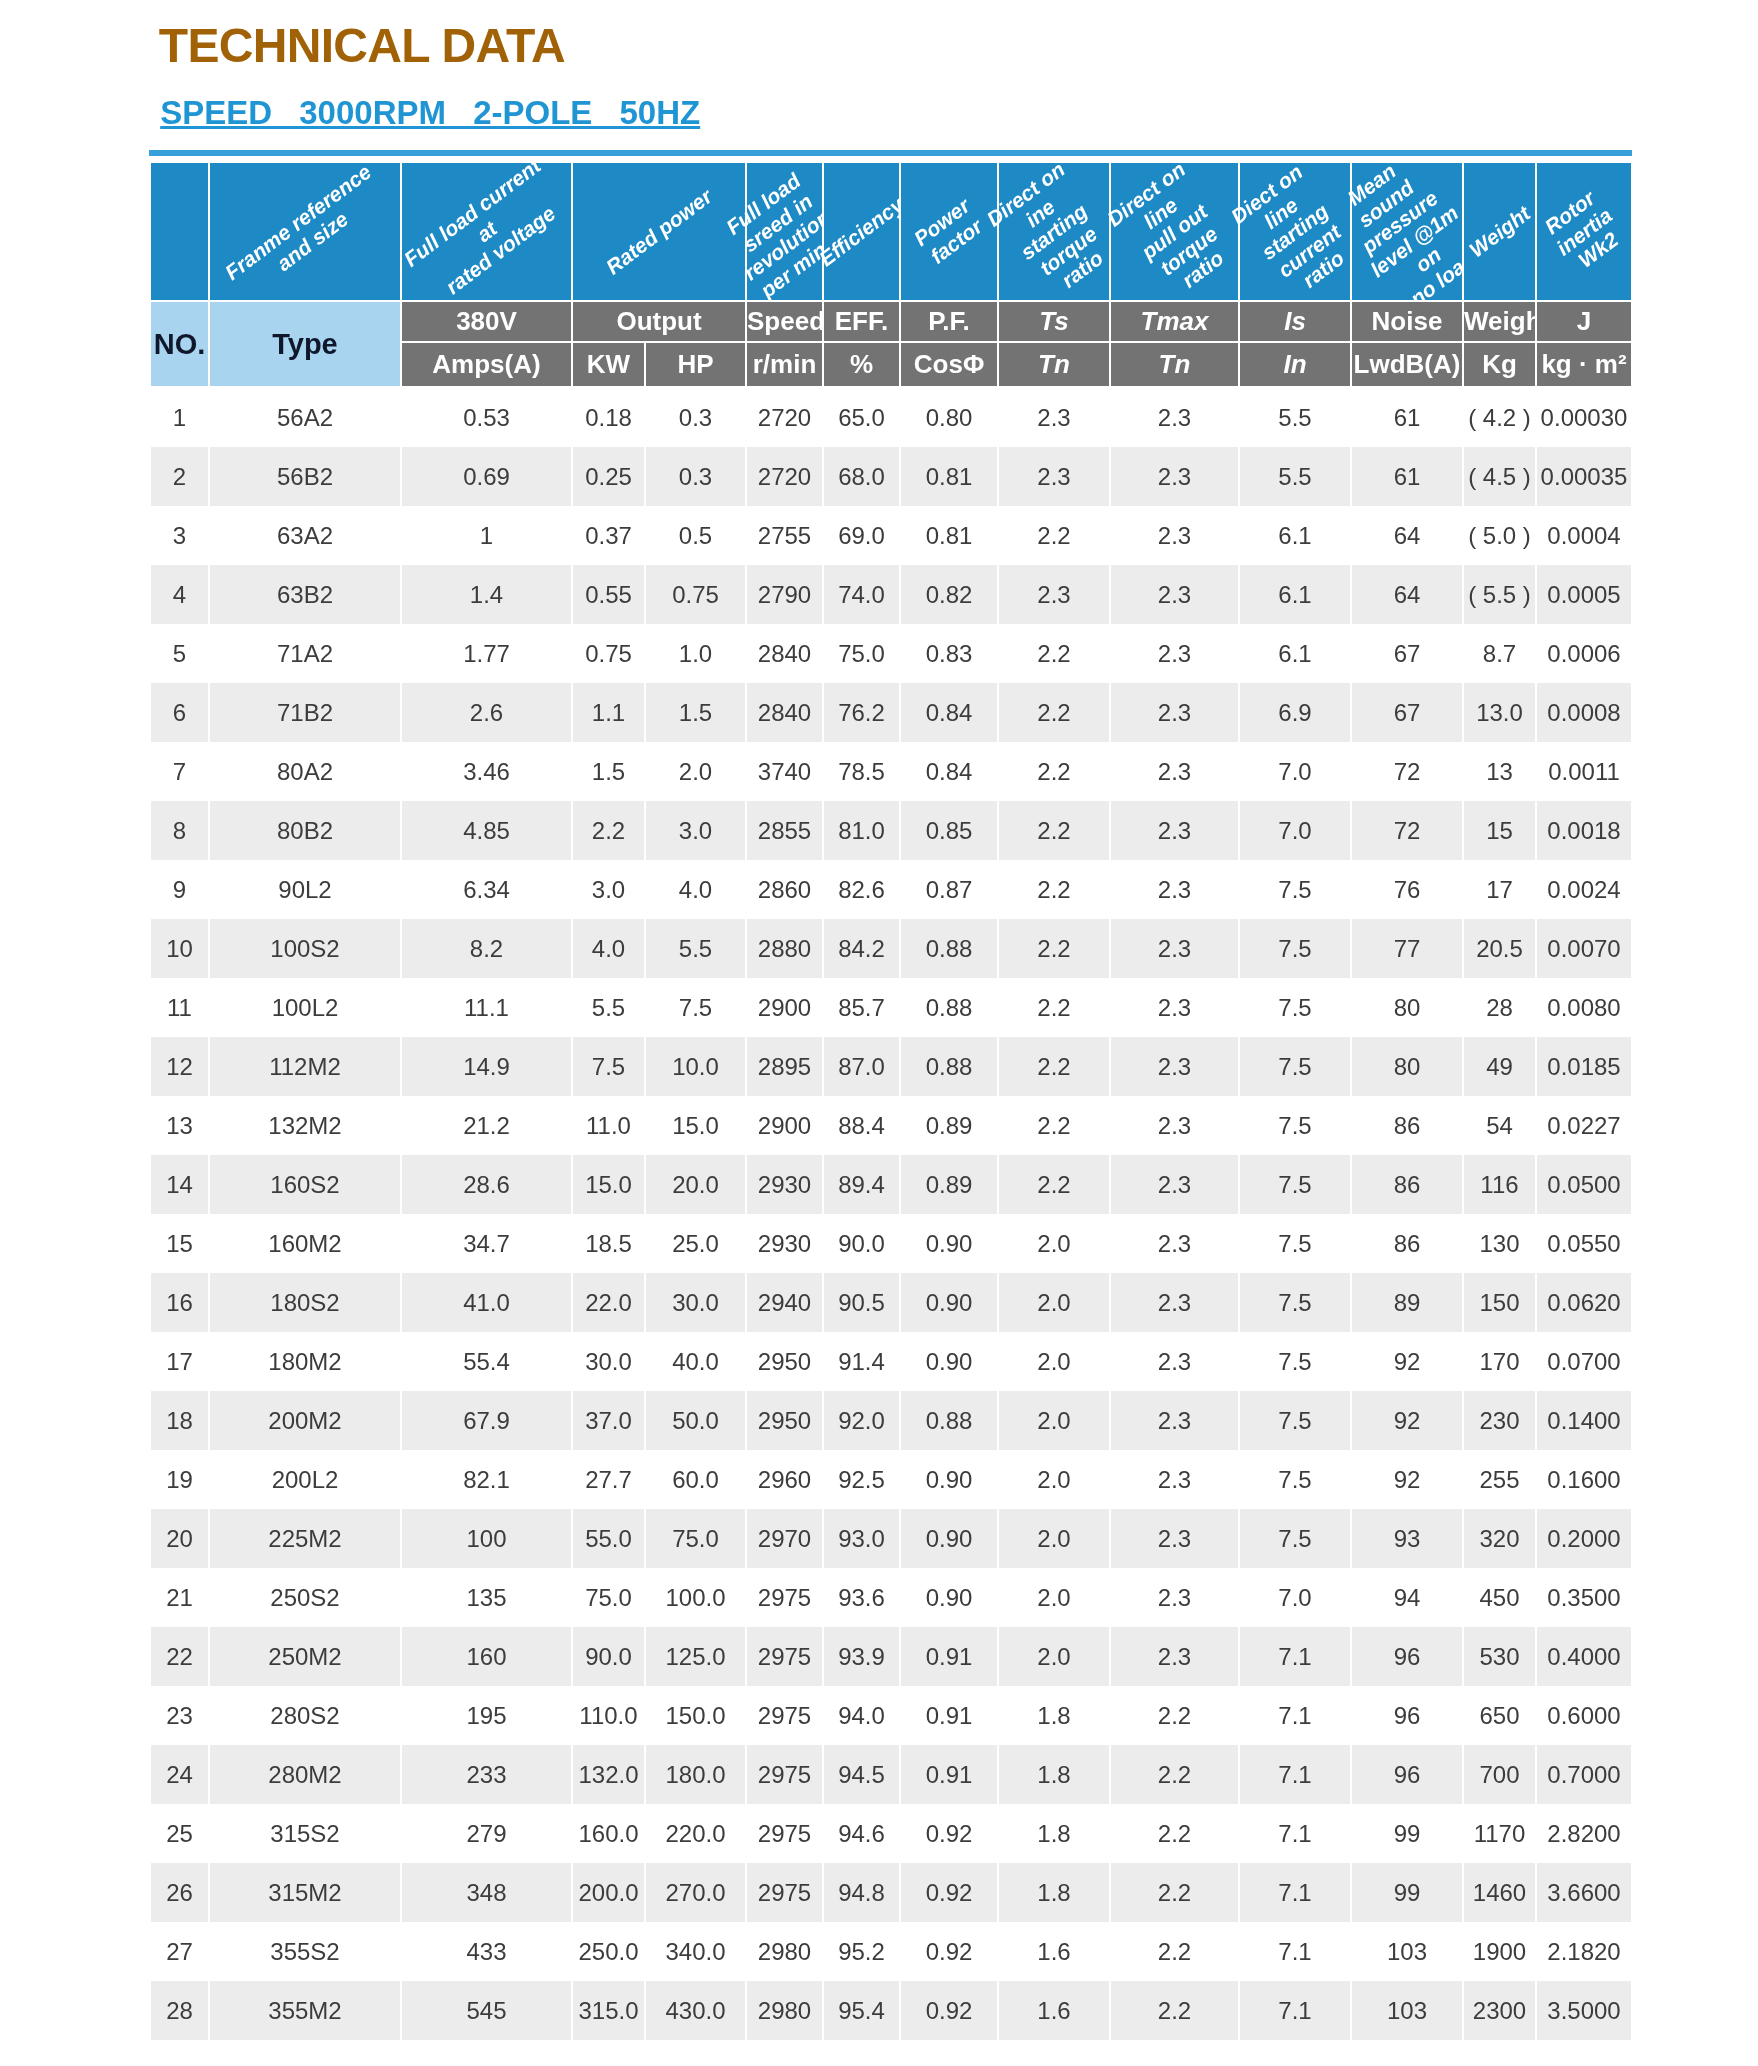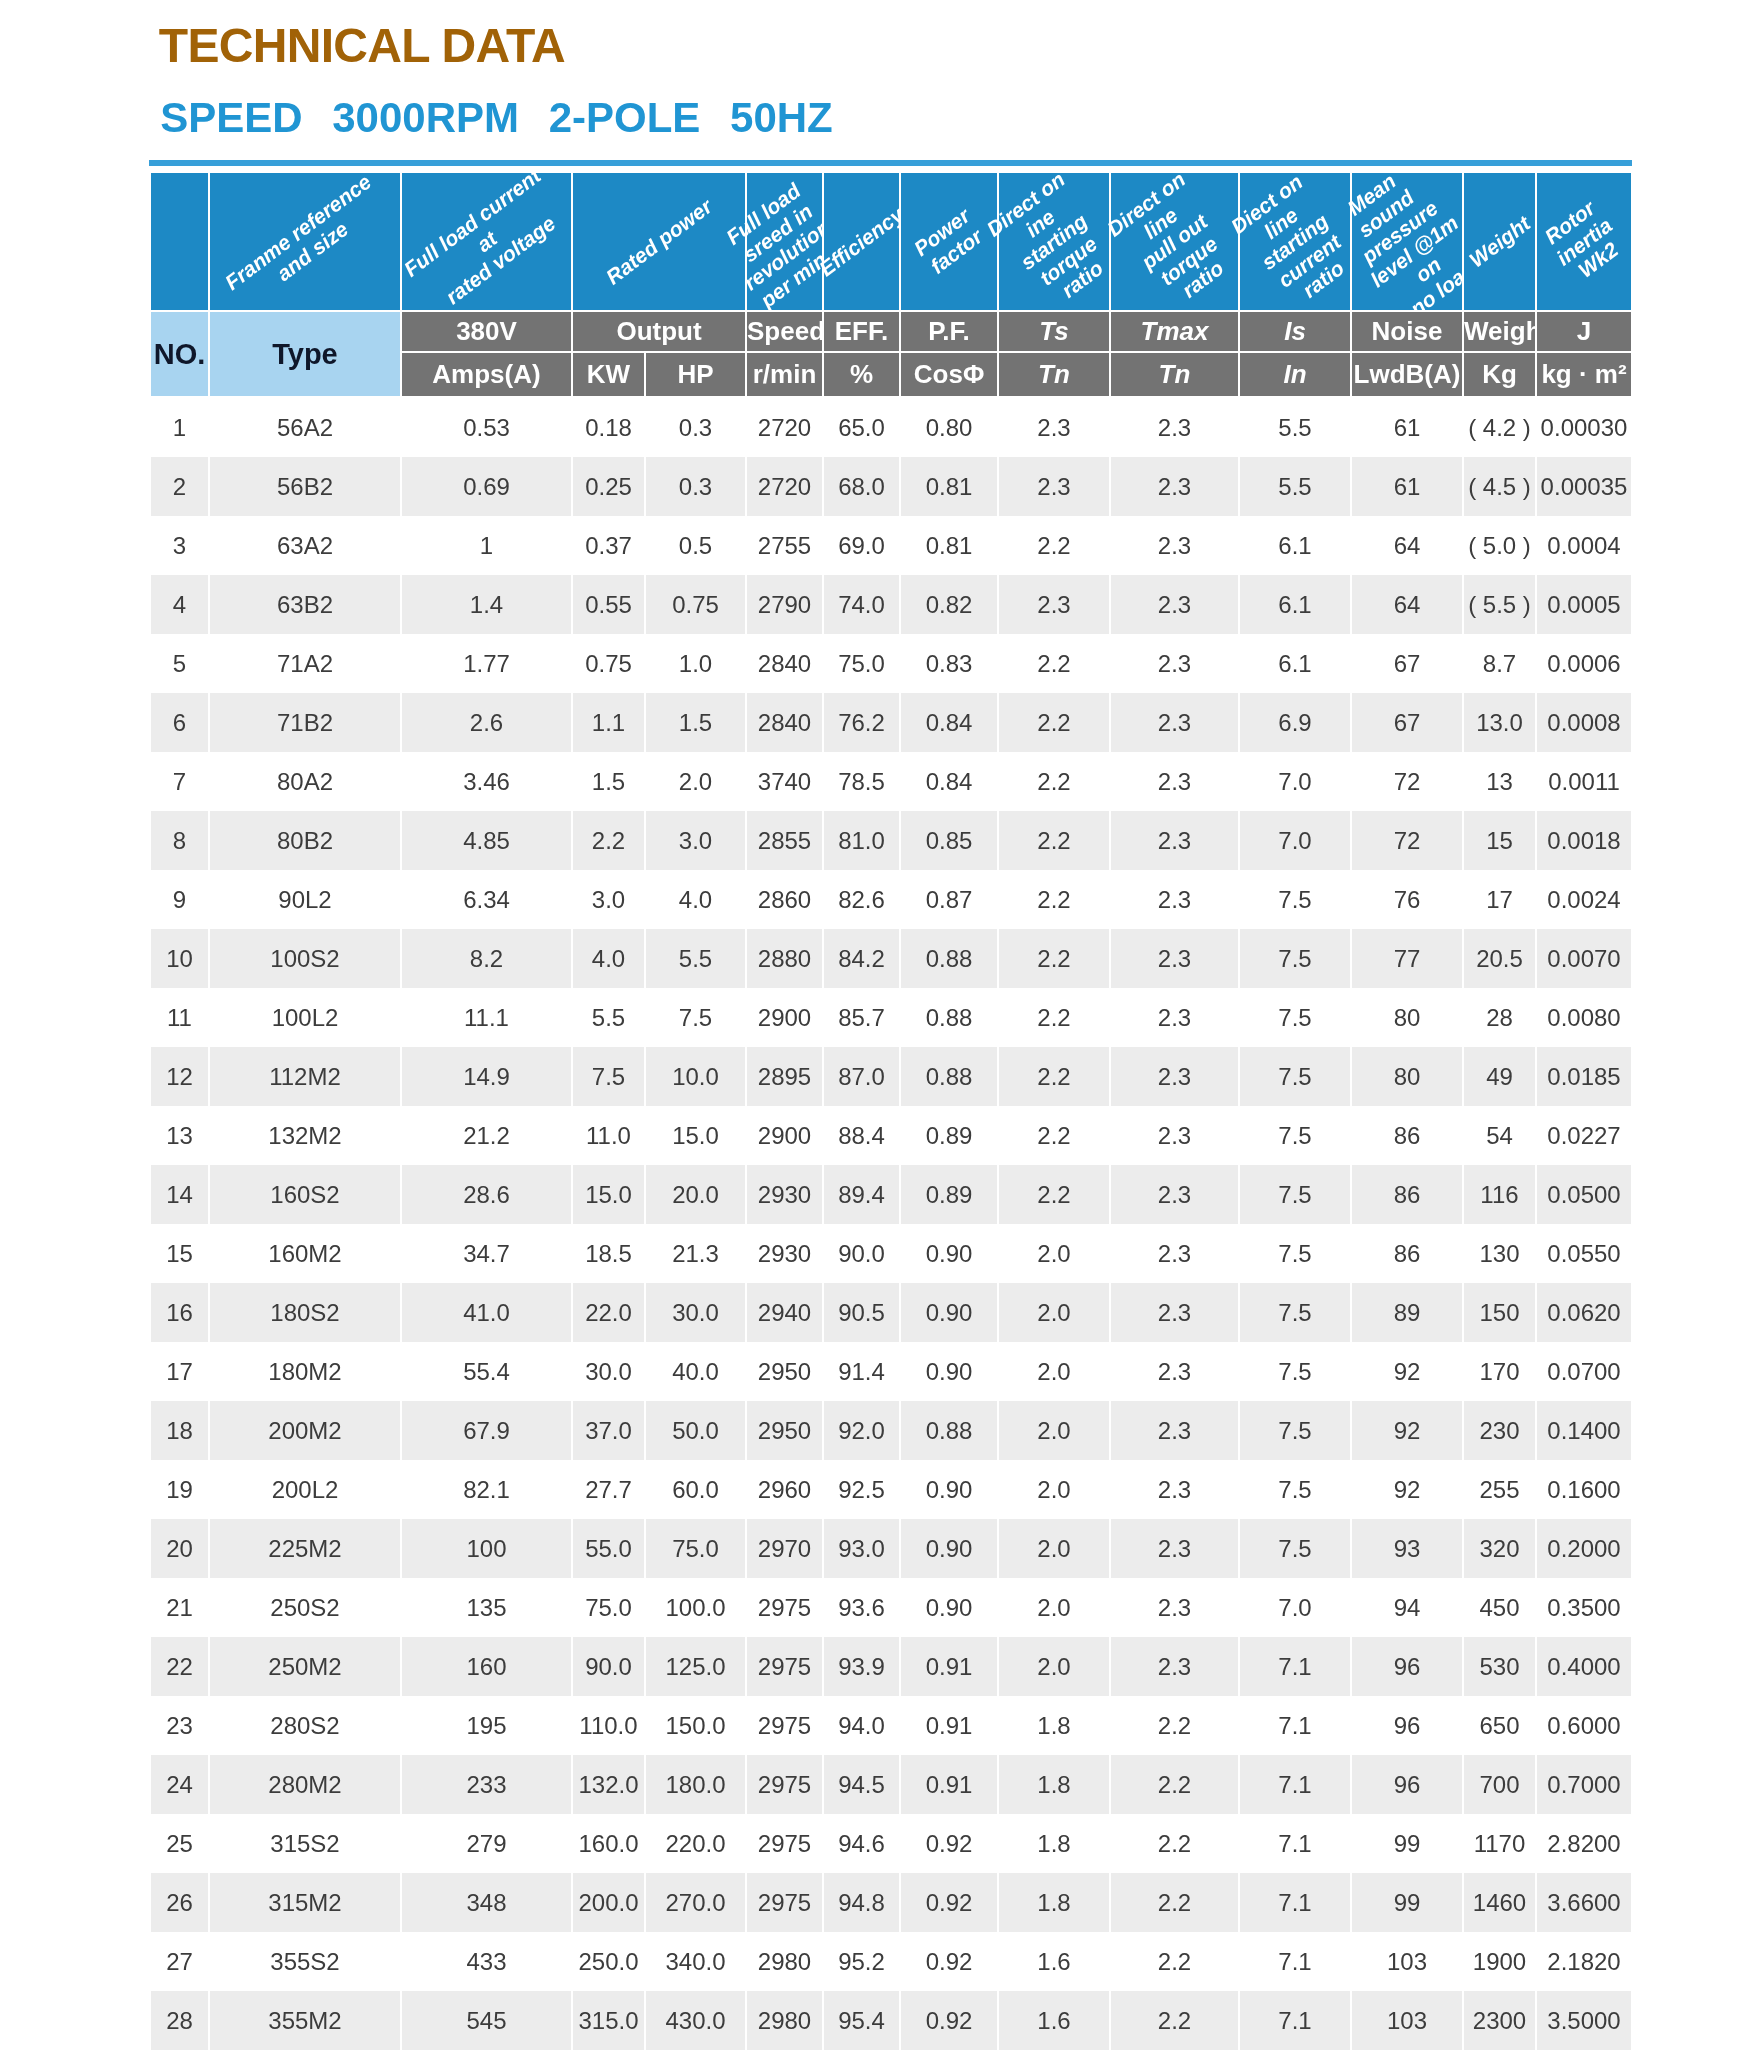--- a/index.html
+++ b/index.html
@@ -6,22 +6,22 @@
   body{
     width:1758px;height:2066px;position:relative;overflow:hidden;
     background:#ffffff;font-family:"Liberation Sans", sans-serif;
   }
   .content{position:absolute;left:149px;top:18px;width:1483px;}
   .page-title{
     margin:0 0 0 9.8px;font-size:48px;font-weight:900;letter-spacing:-0.7px;
     color:#a16207;
   }
   .page-subtitle{
-    margin:21px 0 0 11.2px;font-size:42px;font-weight:bold;letter-spacing:0px;
-    word-spacing:18px;color:#2095d3;
+    margin:21px 0 0 11.2px;font-size:33px;font-weight:bold;letter-spacing:0px;
+    word-spacing:18px;color:#2095d3;text-decoration:underline;
   }
   .top-rule{height:5.6px;background:#379fd9;margin-top:18px;}
   table.spec{
     margin-top:5.6px;border-collapse:collapse;table-layout:fixed;width:1483px;
   }
   thead th{border:2.8px solid #ffffff;padding:0;position:relative;}
   th.diag-cell{background:#1d89c5;height:137px;overflow:visible;}
   .diag-box{position:absolute;inset:0;display:flex;align-items:center;justify-content:center;overflow:visible;}
   .diag{
     transform:rotate(-37deg);color:#ffffff;font-weight:bold;font-style:italic;
@@ -397,21 +397,21 @@
           <td>7.5</td>
           <td>86</td>
           <td>116</td>
           <td>0.0500</td>
         </tr>
         <tr>
           <td>15</td>
           <td>160M2</td>
           <td>34.7</td>
           <td>18.5</td>
-          <td>21.3</td>
+          <td>25.0</td>
           <td>2930</td>
           <td>90.0</td>
           <td>0.90</td>
           <td>2.0</td>
           <td>2.3</td>
           <td>7.5</td>
           <td>86</td>
           <td>130</td>
           <td>0.0550</td>
         </tr>

